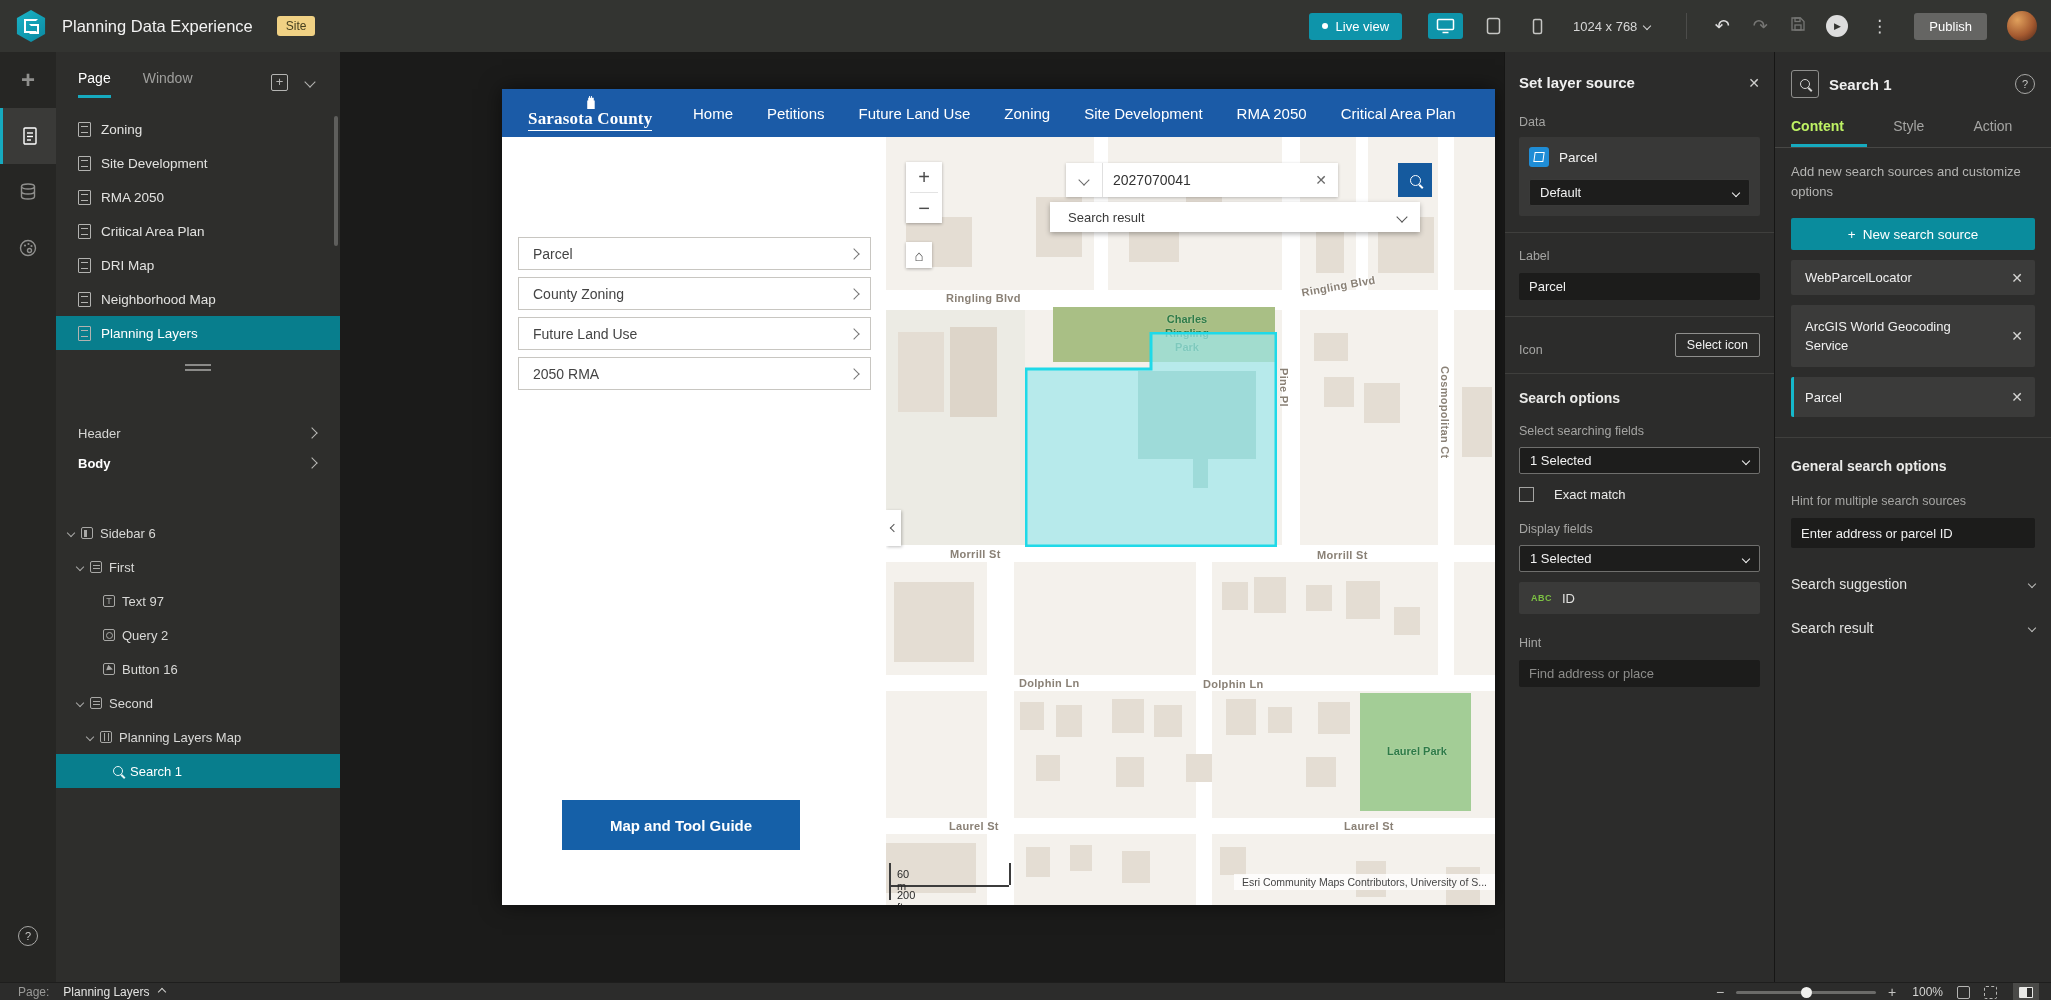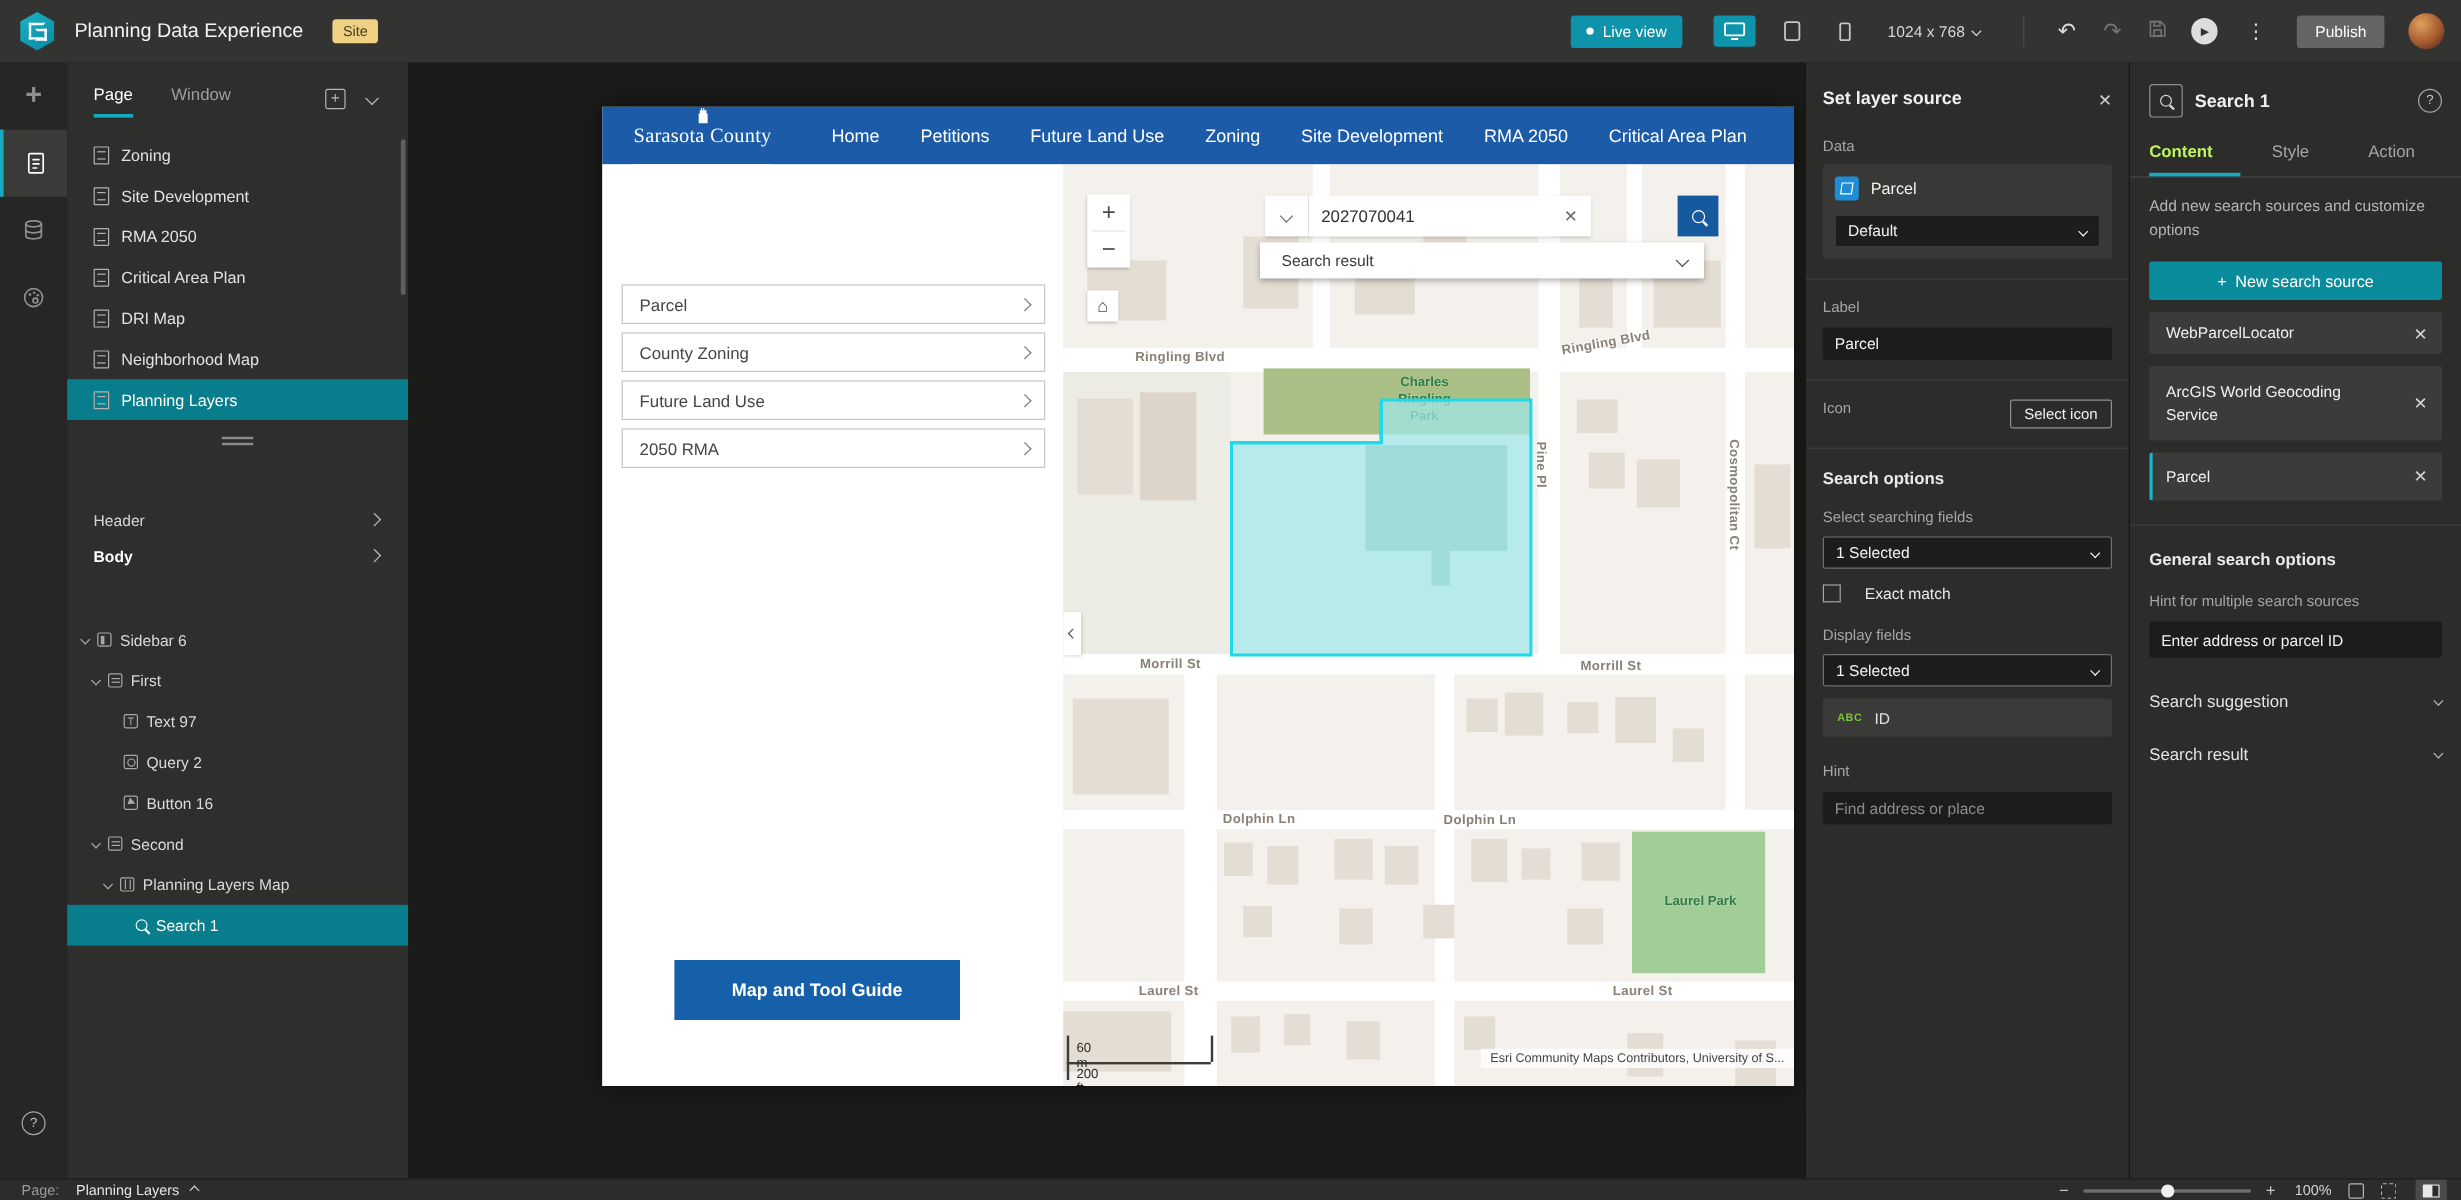--- a/index.html
+++ b/index.html
@@ -69,21 +69,21 @@
   .ti.button::after{content:"";position:absolute;left:3px;top:2px;width:0;height:0;border:3px solid transparent;border-left:6px solid #a8a8a6;transform:rotate(20deg)}
   .ti.map::before{content:"";position:absolute;left:3px;top:1px;bottom:1px;width:1px;background:#a8a8a6}
   .ti.map::after{content:"";position:absolute;left:7px;top:1px;bottom:1px;width:1px;background:#a8a8a6}
   .mag{position:relative;width:9px;height:9px;border:1.5px solid currentColor;border-radius:50%;flex:none;display:inline-block;box-sizing:content-box}
   .mag::after{content:"";position:absolute;width:2px;height:5px;background:currentColor;transform:rotate(-45deg);right:-2px;bottom:-4px}
   
   #canvas{left:340px;top:52px;width:1164px;height:930px;background:#1b1b1a;overflow:hidden}
   #preview{position:absolute;left:162px;top:37px;width:993px;height:816px;background:#fff;box-shadow:0 0 20px rgba(0,0,0,.55)}
   #navbar{position:absolute;left:0;top:0;width:993px;height:48px;background:#1b5ba7;display:flex;align-items:center}
   .sclogo{display:flex;flex-direction:column;align-items:center;margin-left:26px;color:#fff;font-family:"Liberation Serif",serif;flex:none}
-  .sclogo .t{font-size:17px;font-weight:normal;border-bottom:1.5px solid #fff;padding-bottom:14px;letter-spacing:.2px}
+  .sclogo .t{font-size:17px;font-weight:bold;border-bottom:1.5px solid #fff;padding-bottom:1px;letter-spacing:.2px}
   #navlinks{position:absolute;left:191px;top:0;height:48px;display:flex;align-items:center;gap:34px;font-size:15px;color:#fff}
   .navlink{cursor:pointer;white-space:nowrap}
   #psidebar{position:absolute;left:0;top:48px;width:384px;height:768px;background:#fff}
   .headstrip{position:absolute;left:0;top:0;width:384px;height:80px;background:#f1efea;text-align:center;
              color:#3f3e3c;font-weight:bold;font-size:17px;padding-top:9px;box-sizing:border-box;line-height:23px}
   .lbtn{position:absolute;left:16px;width:353px;height:33px;background:#fff;border:1px solid #c8c6c1;box-sizing:border-box;
         display:flex;align-items:center;padding:0 12px 0 14px;font-size:14px;color:#444;cursor:pointer}
   .lbtn .cv{margin-left:auto;color:#777}
   .guide{position:absolute;left:60px;top:663px;width:238px;height:50px;background:#1560a8;color:#fff;font-weight:bold;
          font-size:15px;display:flex;align-items:center;justify-content:center;cursor:pointer}
@@ -94,21 +94,21 @@
   .blk{position:absolute;background:#ecebe4}
   .park{position:absolute}
   .mlabel{position:absolute;font-size:11px;font-weight:bold;color:#8a8176;letter-spacing:.3px;white-space:nowrap;
           text-shadow:0 0 2px #fff,0 0 2px #fff,0 0 3px #fff;z-index:3}
   .vert{writing-mode:vertical-rl}
   .plabel{position:absolute;font-size:11px;font-weight:bold;color:#2e7b47;text-align:center;line-height:1.25;
           text-shadow:0 0 2px rgba(255,255,255,.4);z-index:3}
   .mapctl{position:absolute;background:#fff;box-shadow:0 1px 3px rgba(0,0,0,.3);z-index:6}
   .zbtn{width:36px;height:30px;display:flex;align-items:center;justify-content:center;font-size:20px;color:#4b4b4b;cursor:pointer}
   .zdiv{height:1px;background:#e3e3e3;margin:0 4px}
-  #srchbox{position:absolute;left:168px;top:26px;width:272px;height:34px;background:#fff;display:flex;align-items:stretch;
+  #srchbox{position:absolute;left:180px;top:26px;width:272px;height:34px;background:#fff;display:flex;align-items:stretch;
            box-shadow:0 1px 3px rgba(0,0,0,.25);z-index:7}
   .srcdd{width:36px;display:flex;align-items:center;justify-content:center;border-right:1px solid #e0e0e0;color:#6a6a6a;cursor:pointer}
   #srchbox input{border:none;outline:none;flex:1;font-size:14px;color:#323232;padding:0 10px;font-family:inherit;min-width:0}
   .srcx{width:34px;display:flex;align-items:center;justify-content:center;color:#6a6a6a;font-size:14px;cursor:pointer}
   #srchgo{position:absolute;left:512px;top:26px;width:34px;height:34px;background:#155a9e;color:#fff;display:flex;
           align-items:center;justify-content:center;z-index:7;cursor:pointer}
   #result{position:absolute;left:164px;top:65px;width:370px;height:30px;background:#fff;box-shadow:0 2px 5px rgba(0,0,0,.3);
           display:flex;align-items:center;padding:0 14px 0 18px;box-sizing:border-box;font-size:13px;color:#3a3a3a;z-index:6;cursor:pointer}
   #result .cv{margin-left:auto;color:#555}
   .collapse{position:absolute;left:0;top:373px;width:15px;height:36px;background:#fff;box-shadow:1px 1px 3px rgba(0,0,0,.25);
@@ -512,21 +512,21 @@
     </div>
     <div class="dselect flat" style="margin-top:12px">
       <span>Default</span>
       <span class="cv down sm"></span>
     </div>
   </div>
   <div class="divider"></div>
   <div class="glabel">Label</div>
   <input class="dinput" style="margin-top: 10px;" value="Parcel">
   <div class="divider"></div>
-  <div style="display:flex;align-items:flex-start">
+  <div style="display:flex;align-items:flex-end">
     <span class="glabel">Icon</span>
     <span class="outbtn" style="margin-left:auto">Select icon</span>
   </div>
   <div class="divider"></div>
   <div style="font-size:14px;font-weight:bold;color:#eaeae8;margin-top:6px">Search options</div>
   <div class="glabel" style="margin-top:18px">Select searching fields</div>
   <div class="dselect" style="margin-top:9px">
     <span>1 Selected</span>
     <span class="cv down sm"></span>
   </div>

